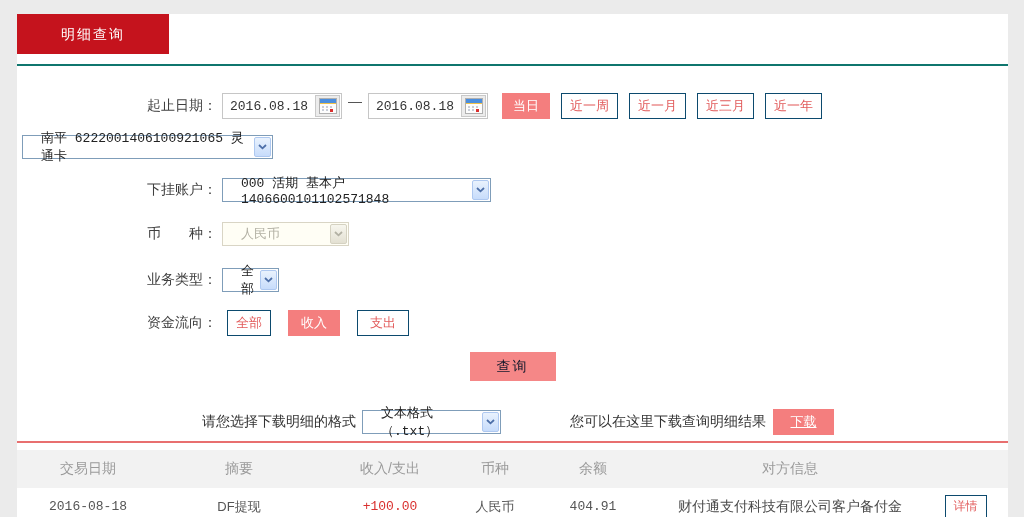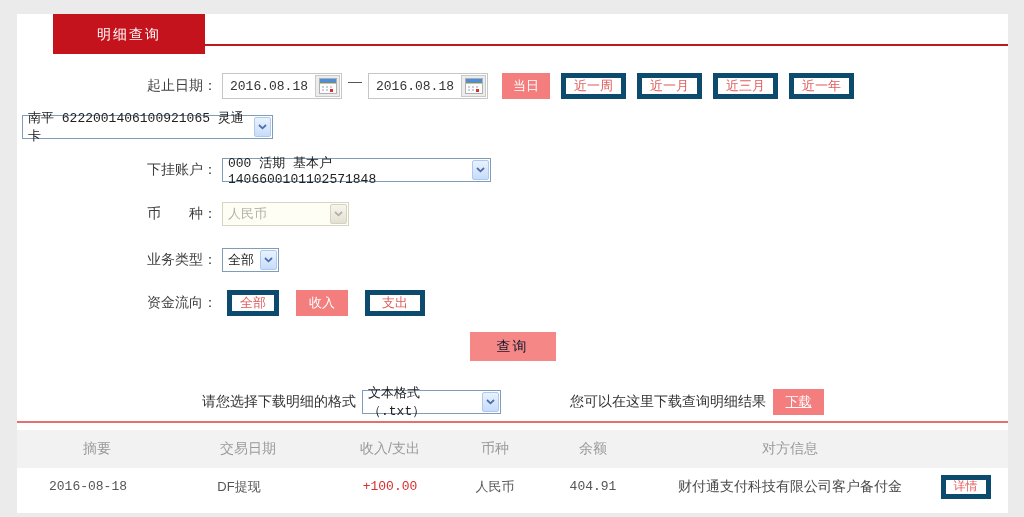--- a/index.html
+++ b/index.html
@@ -2,21 +2,21 @@
 <html><head>
 <meta charset="utf-8">
 <style>
   * { margin:0; padding:0; box-sizing:border-box; }
   html,body { width:1024px; height:517px; overflow:hidden; }
   body { background:#ebebeb; font-family:"Liberation Sans","DejaVu Sans",sans-serif; }
 
   .panel { position:absolute; left:17px; top:14px; width:991px; height:499px; background:#fff; }
 
   
-  .tabbar { height:32px; border-bottom:2px solid #b91c1c;margin-left:36px; }
+  .tabbar { height:52px; border-bottom:2px solid #0f766e; }
   .tab { width:152px; height:40px; background:#c5131d; color:#fff; text-align:center;
          line-height:40px; font-size:14px; letter-spacing:2px; cursor:pointer; }
 
   
   .form { padding-top:27px; }
   .row { display:flex; align-items:center; }
   .row-label { width:200px; text-align:right; font-size:14px; color:#3f3f3f; flex-shrink:0; }
   .ctl { margin-left:5px; display:flex; align-items:flex-start; }
 
   .r2 { margin-top:16px; } .r3 { margin-top:19px; } .r4 { margin-top:20px; }
@@ -28,27 +28,27 @@
   .dateinput .num { flex:1; text-align:center; font-family:"Liberation Mono","DejaVu Sans Mono",monospace;
                     font-size:13px; color:#333; }
   .calbtn { width:25px; height:22px; margin-right:1px; background:#ececec; border:1px solid #c9c9c9;
             display:flex; align-items:center; justify-content:center; cursor:pointer; flex-shrink:0; }
   .datesep { margin:0 6px; color:#555; font-size:14px; }
 
   
   .btn { display:inline-flex; align-items:center; justify-content:center; height:26px;
          font-size:13px; cursor:pointer; white-space:nowrap; }
   .btn-solid { background:#f47e7e; border:1px solid #f47e7e; color:#fff; padding:0 10px; }
-  .btn-outline { background:#fff; border:5px solid #0c4a6e; color:#e25c5c; padding:0 8px; }
+  .btn-outline { background:#fff; border:1px solid #0c4a6e; color:#e25c5c; padding:0 8px; }
   .btn-today { margin-left:14px; }
   .qb { margin-left:11px; }
 
   
   .sel { height:24px; border:1px solid #7f9db9; background:#fff; display:inline-flex;
-         align-items:center; justify-content:space-between; padding-left:5px; cursor:pointer;
+         align-items:center; justify-content:space-between; padding-left:18px; cursor:pointer;
          font-family:"Liberation Mono","DejaVu Sans Mono",monospace; font-size:13px; color:#222; }
   .sel-arrow { width:17px; height:20px; margin:1px 1px 1px 6px; border:1px solid #aec8f0; border-radius:2px;
                background:linear-gradient(#e9f2fd,#c7dcfb); display:flex; align-items:center;
                justify-content:center; flex-shrink:0; }
   .sel-reg { width:251px; } .sel-sub { width:269px; } .sel-biz { width:57px; }
   .sel-cur { width:127px; border-color:#d9d5c5; background:#fffef5; color:#b3b1a4; cursor:default; }
   .sel-cur .sel-arrow { border-color:#d5d2c2; background:linear-gradient(#f7f6ee,#e3e0d2); }
   .sel-fmt { width:139px; }
 
   
@@ -58,21 +58,21 @@
 
   
   .query-btn { display:block; margin:16px auto 0; width:86px; height:29px; background:#f58787;
                border:none; color:#0f172a; font-size:14px; letter-spacing:2px; cursor:pointer; }
 
   
   .dl-row { margin-top:27px; display:flex; align-items:center; padding-left:185px;
             font-size:14px; color:#333; height:28px; }
   .dl-row .sel { margin-left:6px; }
   .dl-hint { margin-left:69px; }
-  .dl-btn { margin-left:7px; width:51px;text-decoration:underline; }
+  .dl-btn { margin-left:7px; width:61px;text-decoration:underline; }
 
   .divider { margin-top:5px; height:2px; background:#e86f6f; }
 
   
   .thead { margin-top:7px; height:38px; display:flex; align-items:center; background:#f2f2f2;
            color:#9a9a9a; font-size:14px; }
   .trow  { height:37px; display:flex; align-items:center; background:#fff; font-size:13px; color:#555; }
   .c1{width:142px;} .c2{width:160px;} .c3{width:142px;} .c4{width:68px;}
   .c5{width:128px;} .c6{width:266px;} .c7{width:85px;}
   .cell { text-align:center; }
@@ -216,22 +216,22 @@
             </svg>
         </span>
       </span>
       <span class="dl-hint">您可以在这里下载查询明细结果</span>
       <span class="btn btn-solid dl-btn">下载</span>
     </div>
 
     <div class="divider"></div>
 
     <div class="thead">
+      <span class="cell c1">交易日期</span>
       <span class="cell c2">摘要</span>
-      <span class="cell c1">交易日期</span>
       <span class="cell c3">收入/支出</span>
       <span class="cell c4">币种</span>
       <span class="cell c5">余额</span>
       <span class="cell c6">对方信息</span>
       <span class="cell c7"></span>
     </div>
 
     <div class="trow">
       <span class="cell c1 mono">2016-08-18</span>
       <span class="cell c2">DF提现</span>

